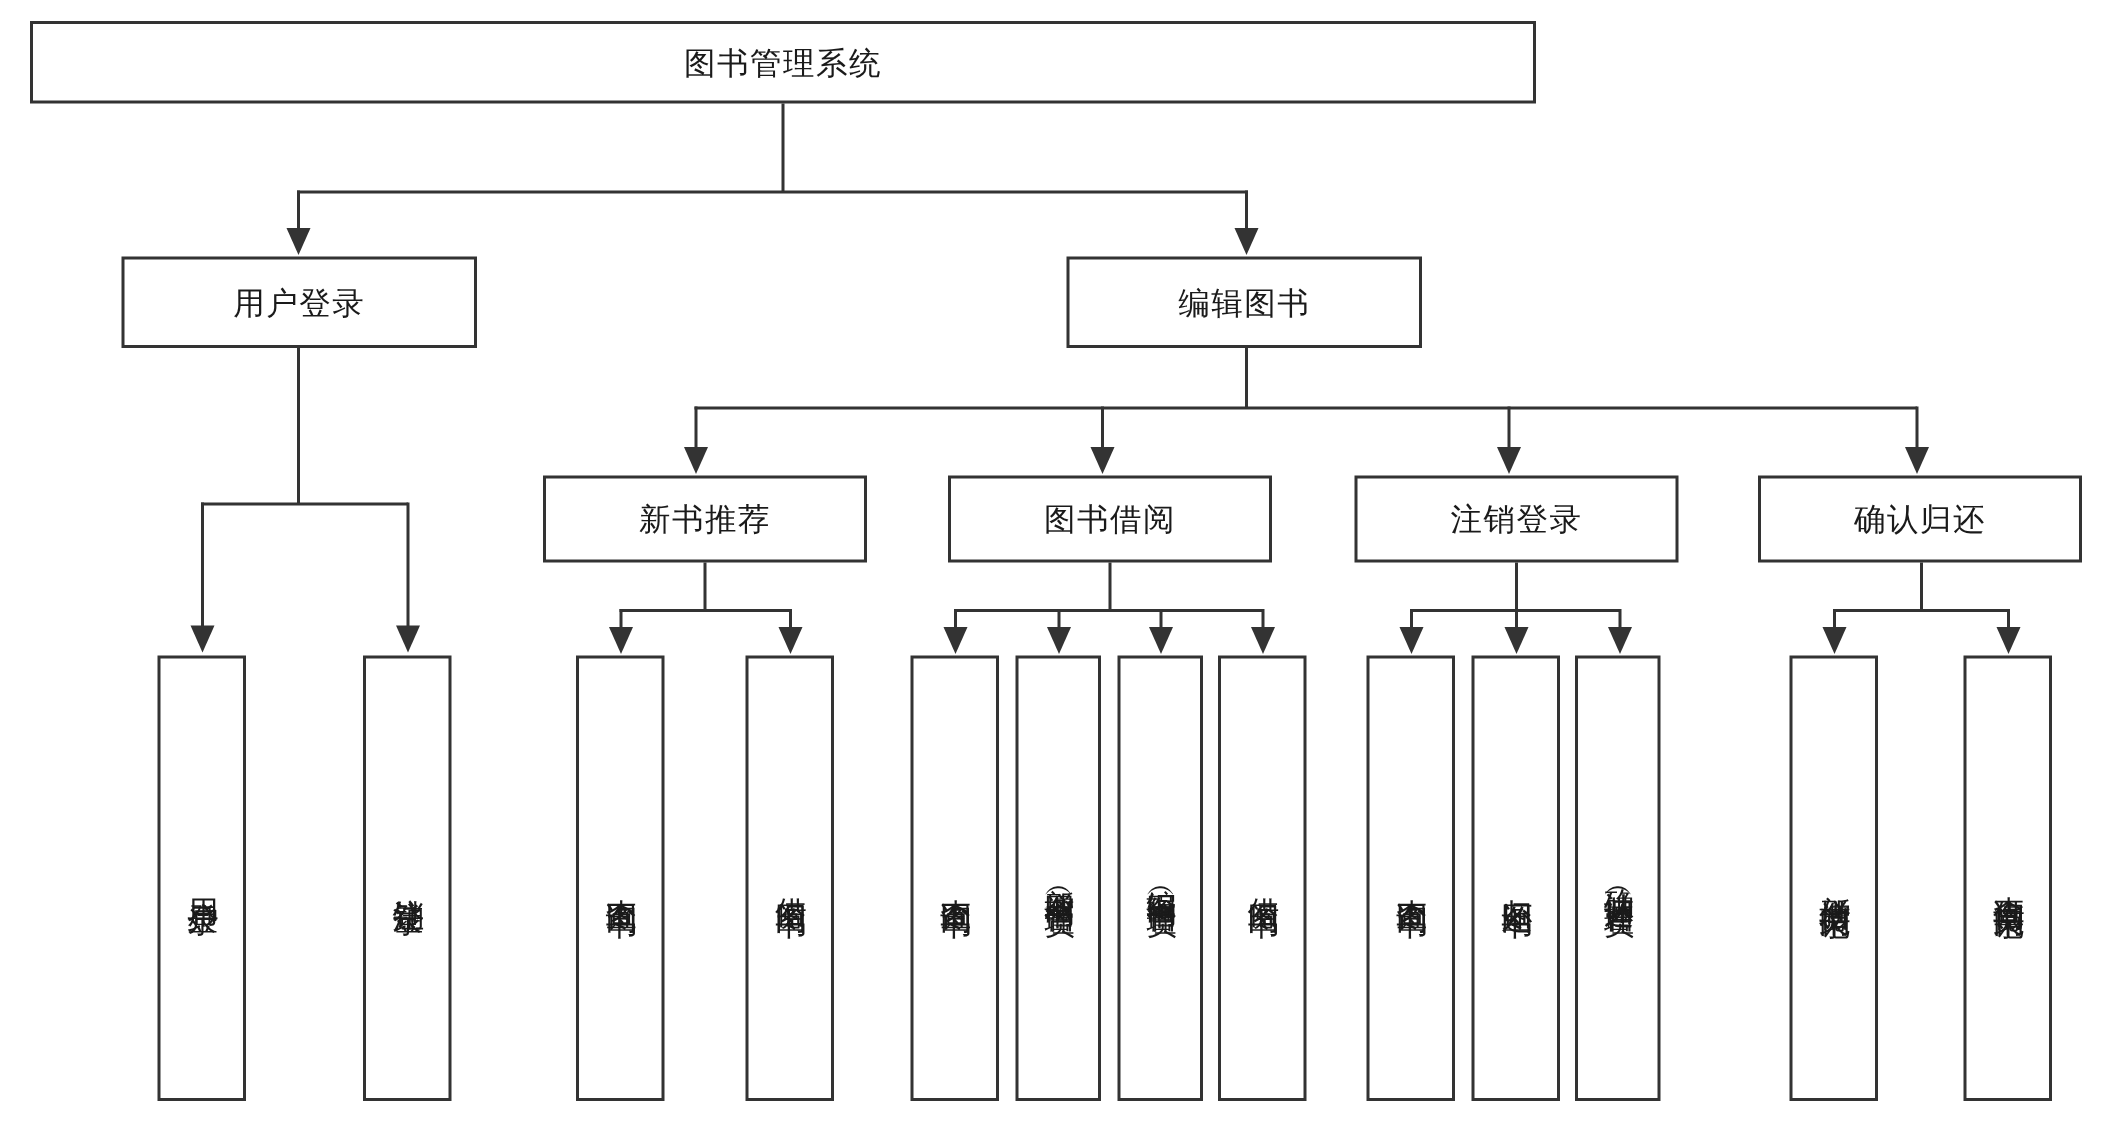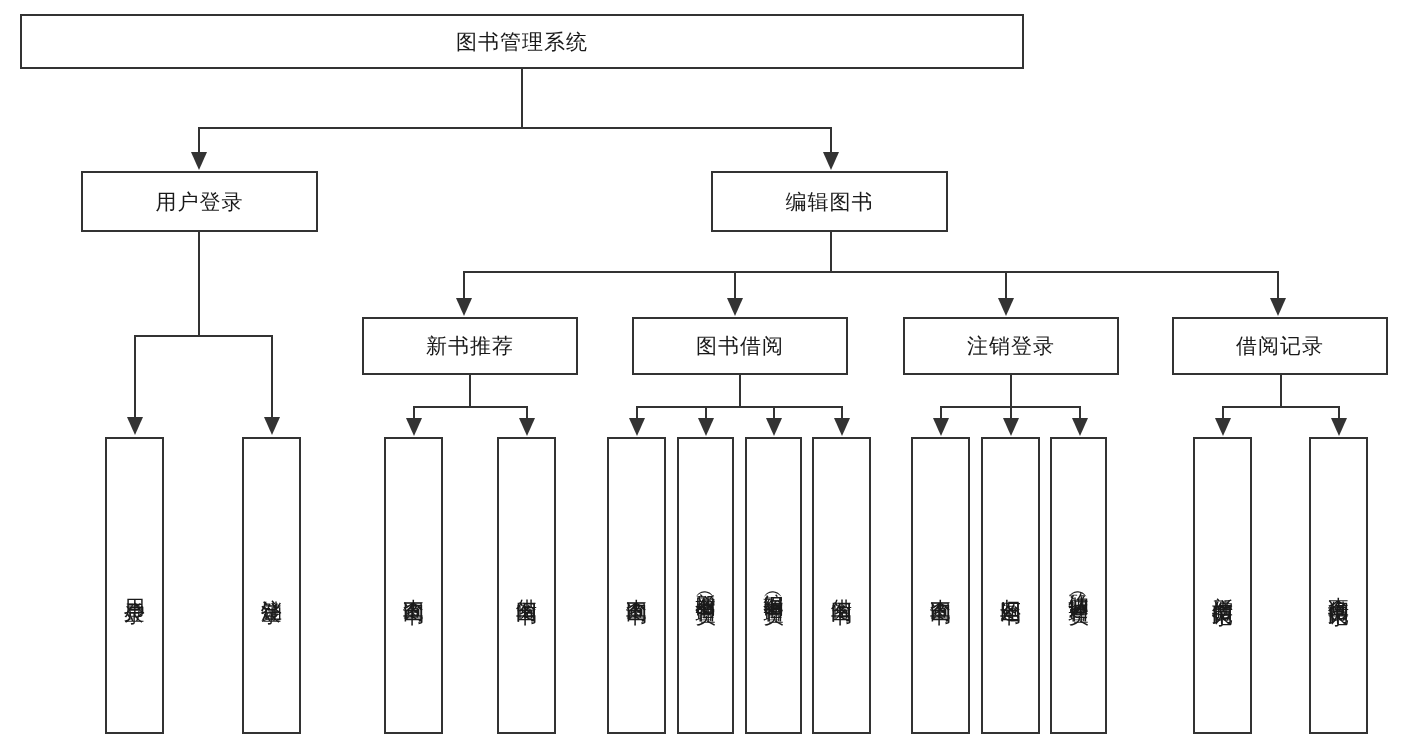--- a/index.html
+++ b/index.html
@@ -118,21 +118,21 @@
   <div class="node h" style="left:362px; top:317px; width:216px; height:58px;">
     <span class="htext">新书推荐</span>
   </div>
   <div class="node h" style="left:632px; top:317px; width:216px; height:58px;">
     <span class="htext">图书借阅</span>
   </div>
   <div class="node h" style="left:903px; top:317px; width:216px; height:58px;">
     <span class="htext">注销登录</span>
   </div>
   <div class="node h" style="left:1172px; top:317px; width:216px; height:58px;">
-    <span class="htext">借阅记录</span>
+    <span class="htext">确认归还</span>
   </div>
 
   <div class="linev" style="left:469px; top:375px; height:32px;"></div>
   <div class="lineh" style="left:413px; top:406px; width:114px;"></div>
   <div class="linev" style="left:413px; top:406px; height:14px;"></div>
   <div class="arrow" style="left:406px; top:418px;"></div>
   <div class="linev" style="left:526px; top:406px; height:14px;"></div>
   <div class="arrow" style="left:519px; top:418px;"></div>
 
   <div class="linev" style="left:739px; top:375px; height:32px;"></div>

